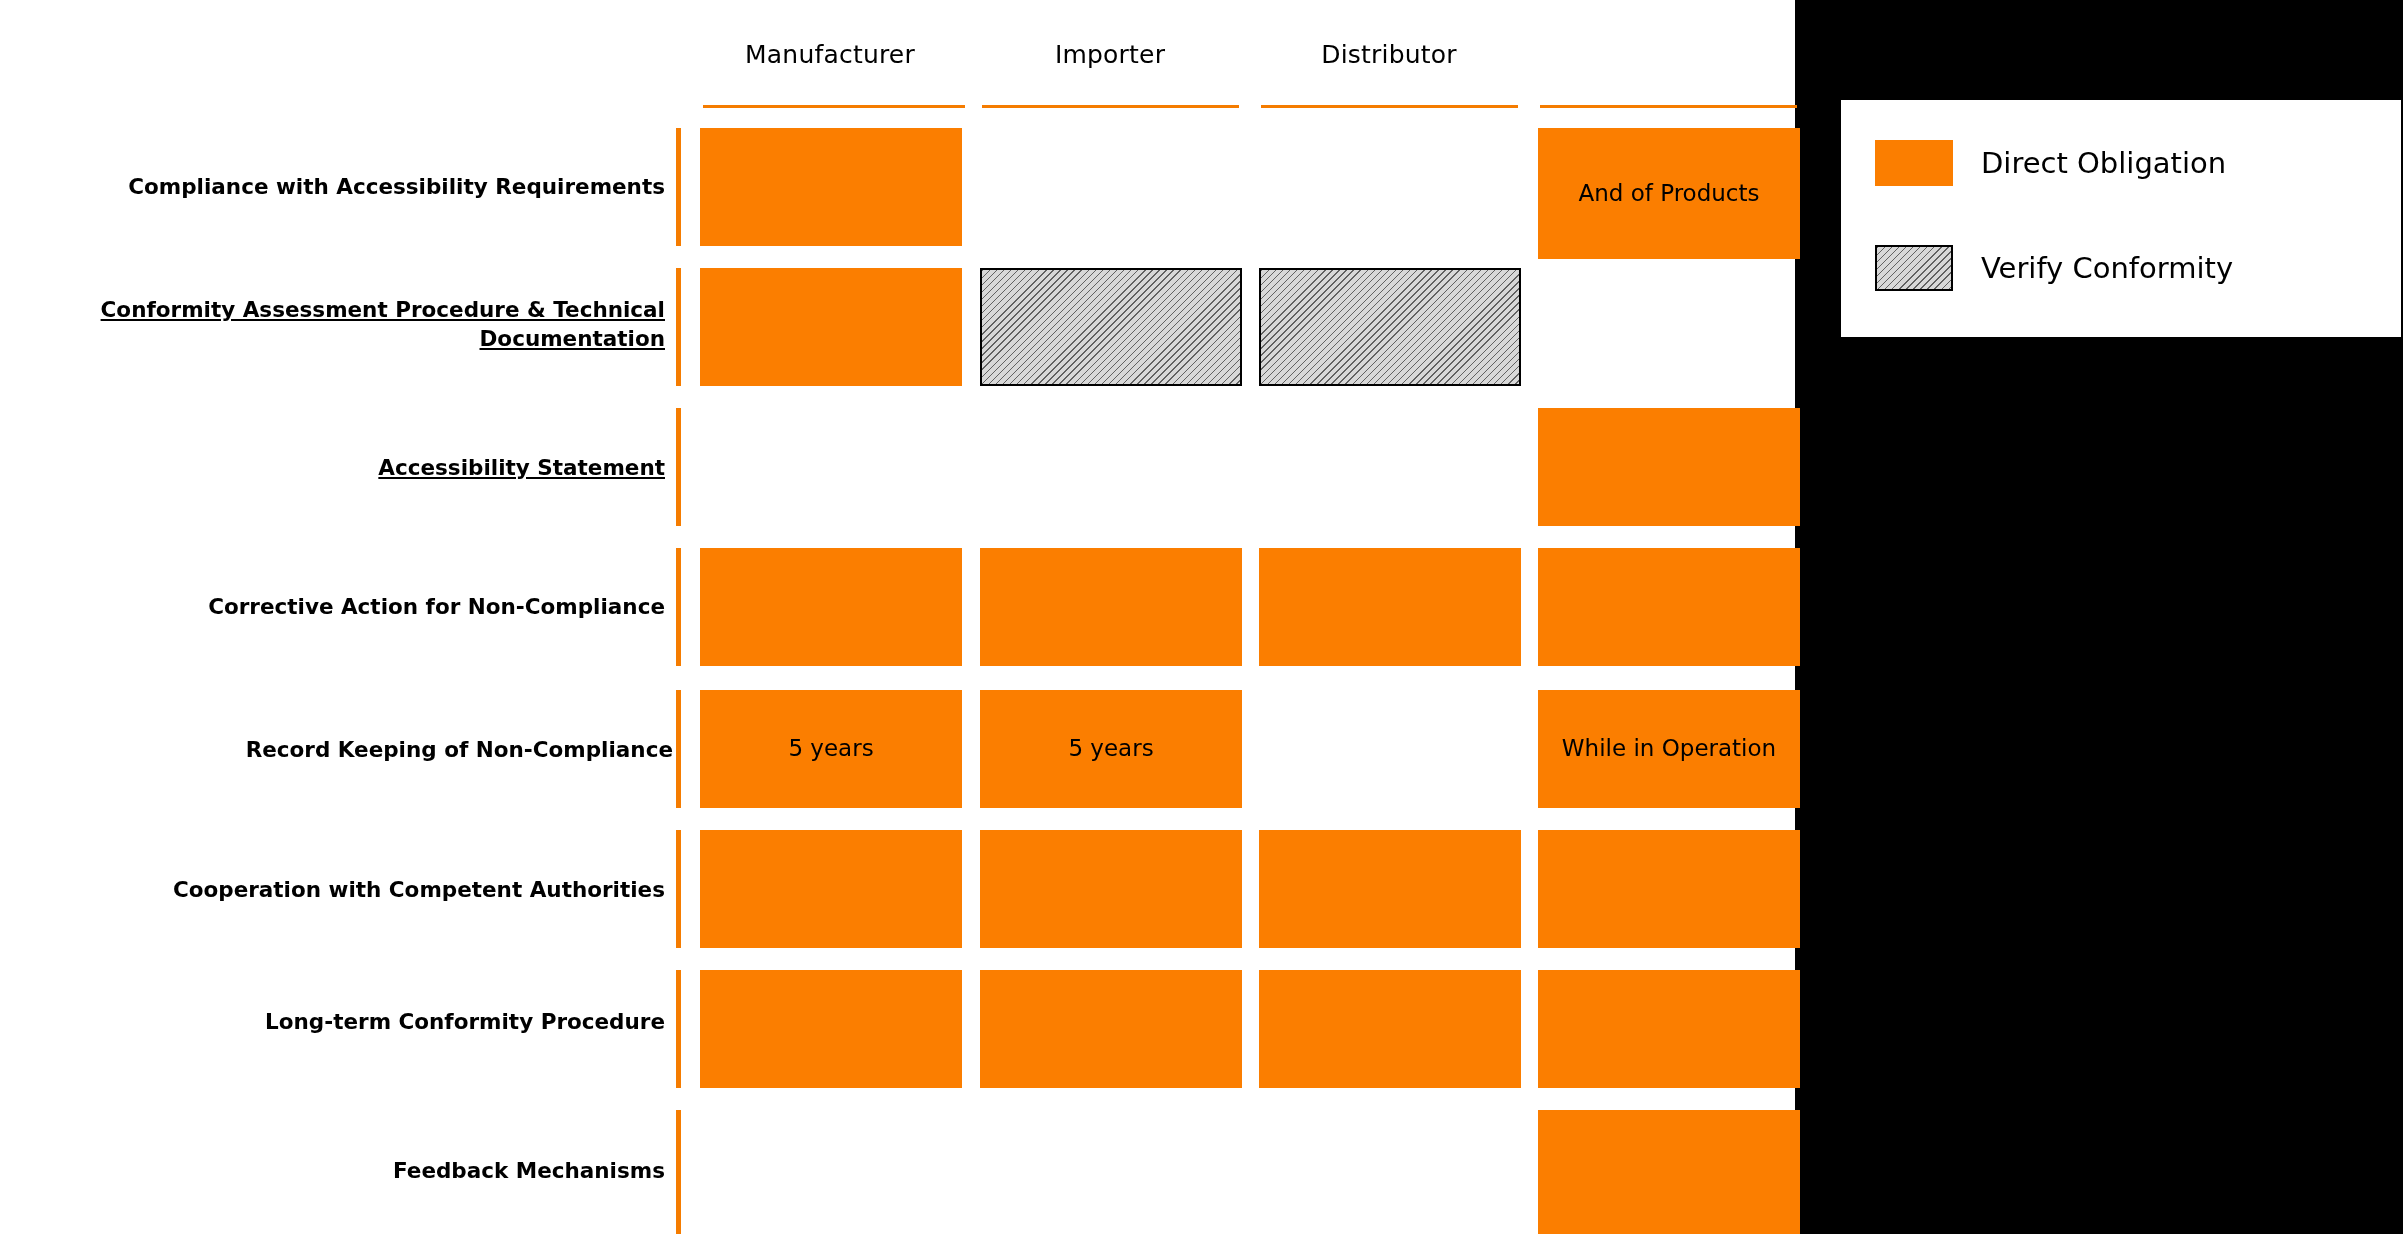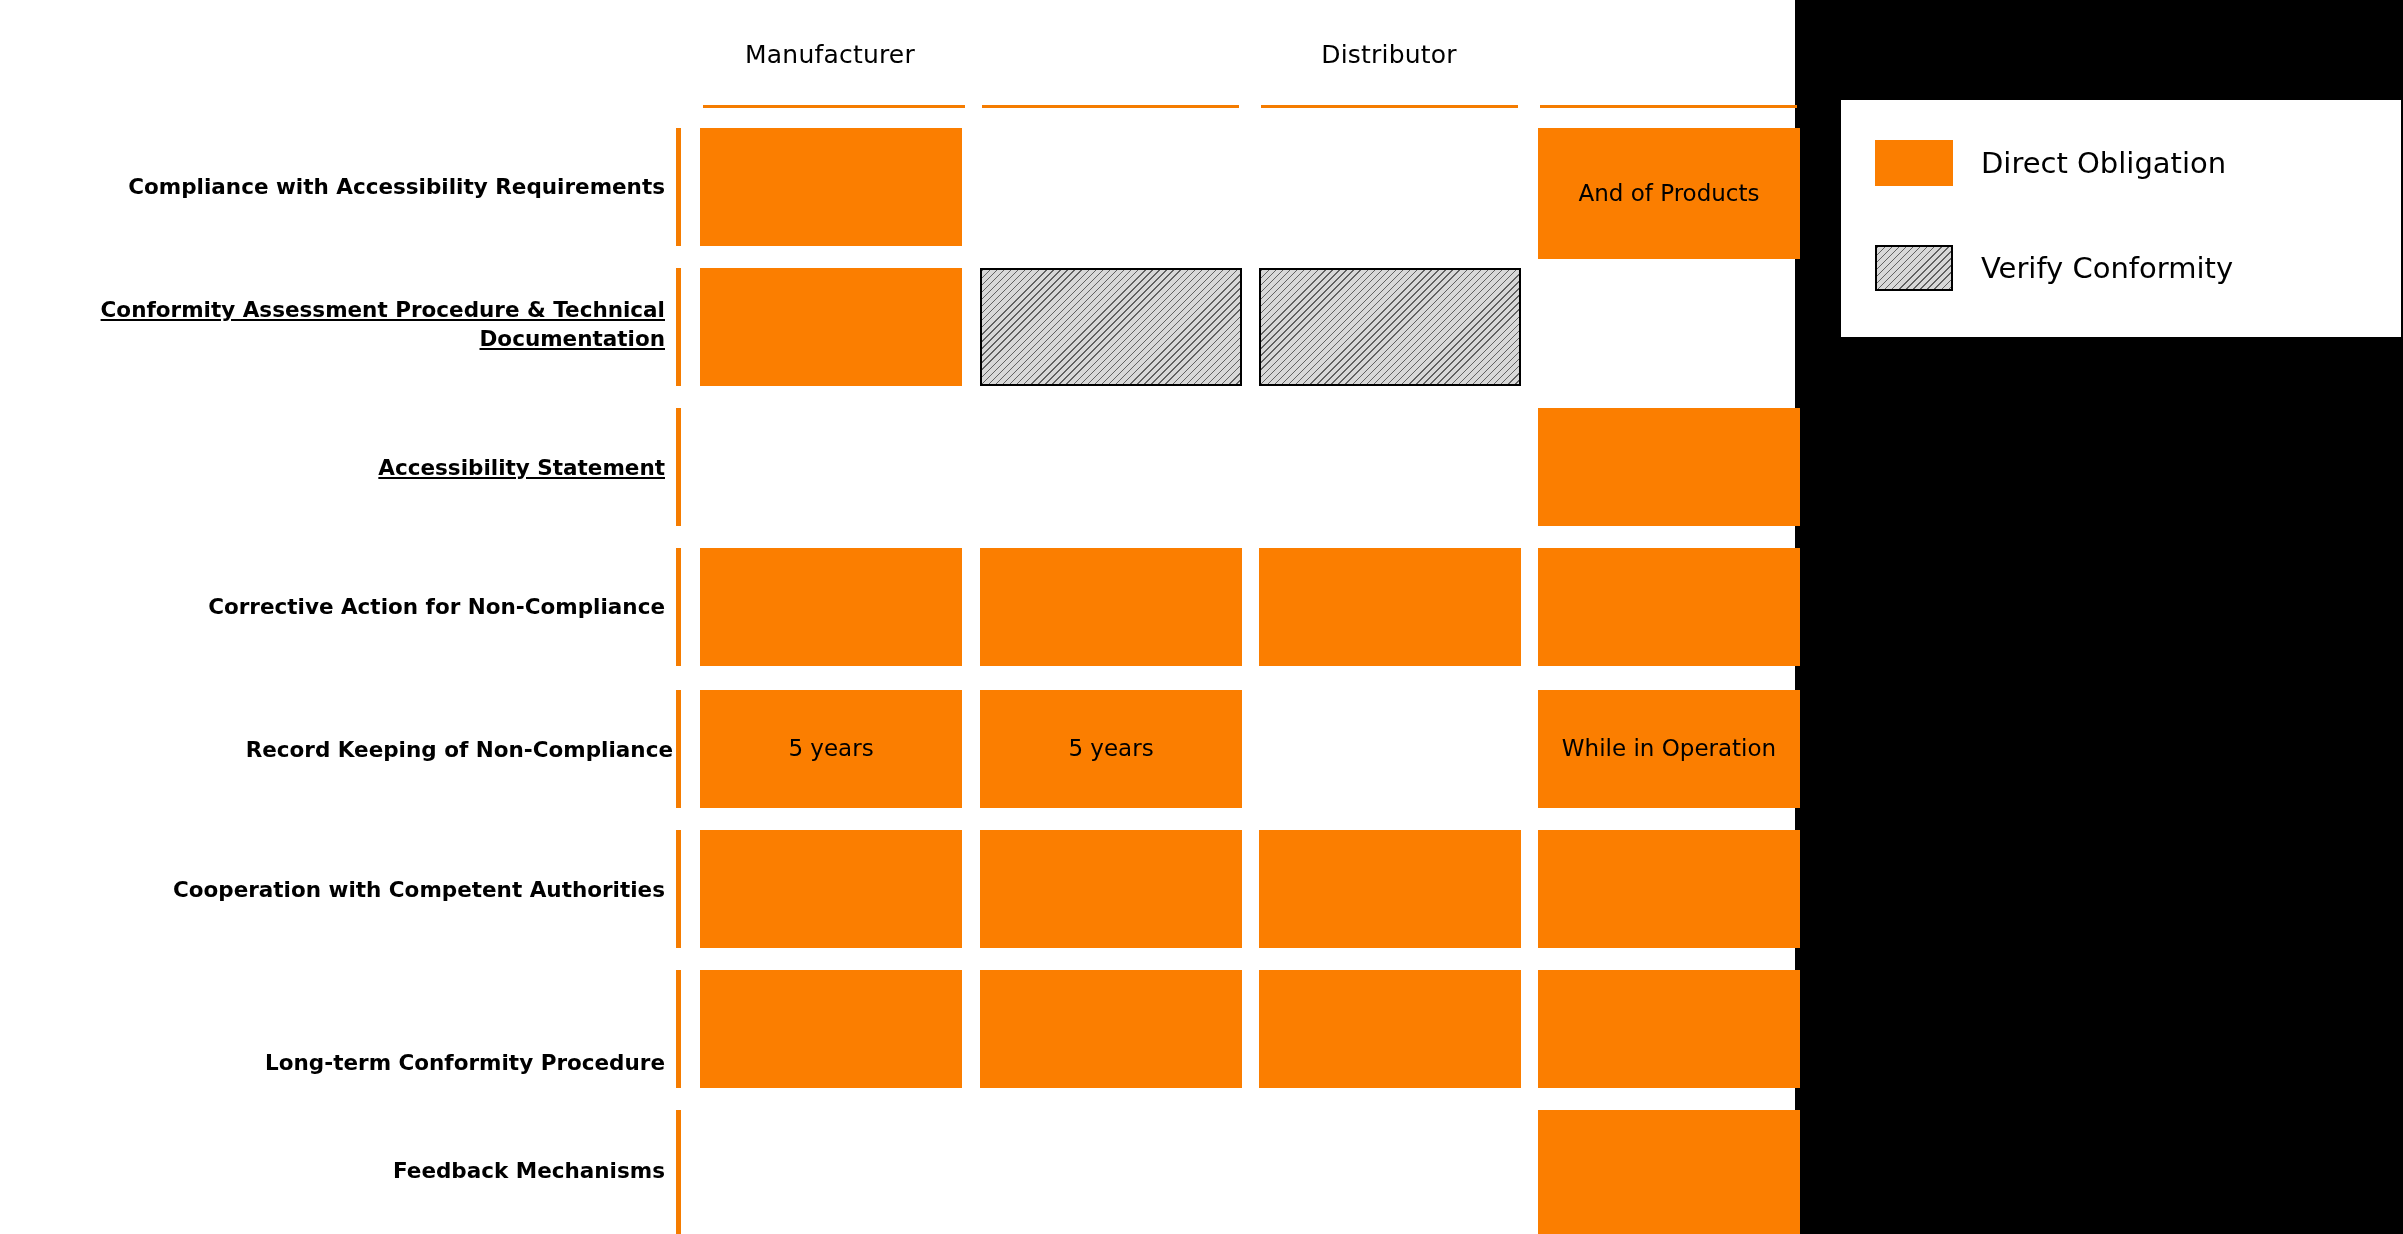--- a/index.html
+++ b/index.html
@@ -140,20 +140,23 @@
 </head>
 <body>
 
 <div id="matrix-panel">
 
   <div class="col-header" style="left:700px; width:260px;">
     <span>Manufacturer</span>
   </div>
   <div class="col-rule" style="left:703px; top:105px; width:262px;"></div>
 
+  <div class="col-header" style="left:980px; width:260px;">
+    <span>Importer</span>
+  </div>
   <div class="col-rule" style="left:982px; top:105px; width:257px;"></div>
 
   <div class="col-header" style="left:1259px; width:260px;">
     <span>Distributor</span>
   </div>
   <div class="col-rule" style="left:1261px; top:105px; width:257px;"></div>
 
   <div class="col-rule" style="left:1540px; top:105px; width:257px;"></div>
 
   <div class="row-tick" style="top:128px; height:118px;"></div>
@@ -231,21 +234,21 @@
     <div class="cell-text"></div>
   </div>
   <div class="cell direct" style="left:1259px; top:830px; width:262px; height:118px;">
     <div class="cell-text"></div>
   </div>
   <div class="cell direct" style="left:1538px; top:830px; width:262px; height:118px;">
     <div class="cell-text"></div>
   </div>
 
   <div class="row-tick" style="top:970px; height:118px;"></div>
-  <div class="row-label" style="left:90px; width:575px; top:1048px;">
+  <div class="row-label" style="left:90px; width:575px; top:1007px;">
     <span>Long-term Conformity Procedure</span>
   </div>
   <div class="cell direct" style="left:700px; top:970px; width:262px; height:118px;">
     <div class="cell-text"></div>
   </div>
   <div class="cell direct" style="left:980px; top:970px; width:262px; height:118px;">
     <div class="cell-text"></div>
   </div>
   <div class="cell direct" style="left:1259px; top:970px; width:262px; height:118px;">
     <div class="cell-text"></div>

